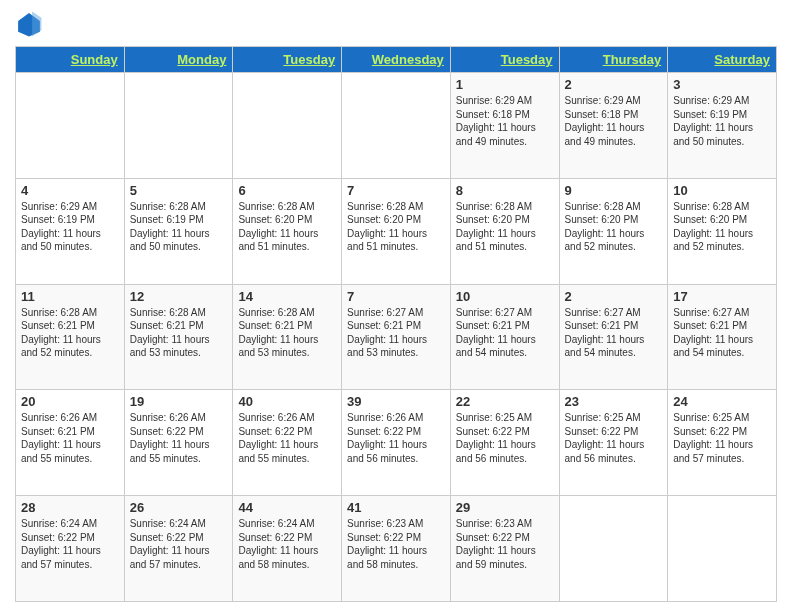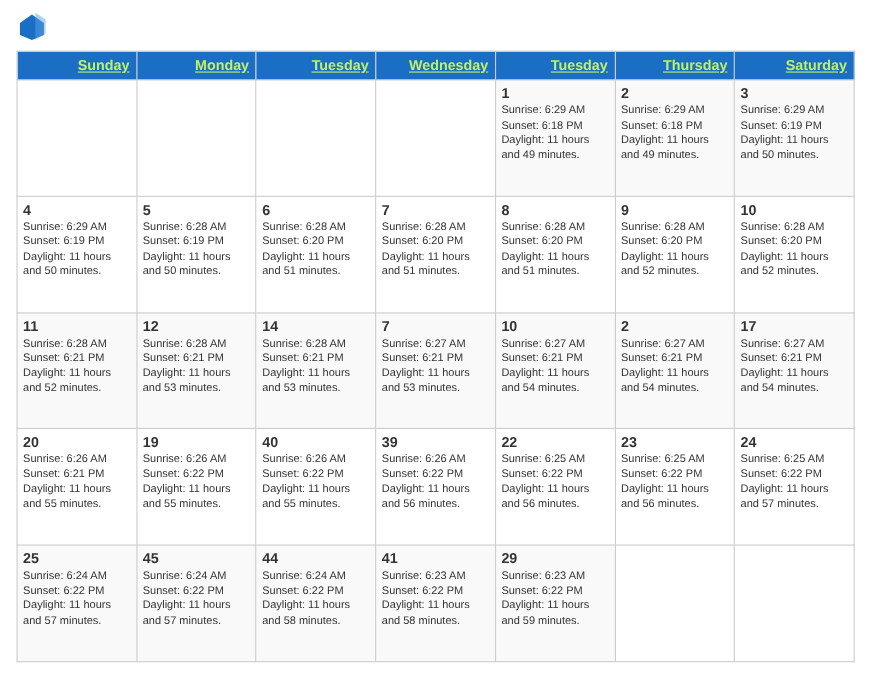--- a/index.html
+++ b/index.html
@@ -283,27 +283,27 @@
           </td>
           <td>
             <span class="day-number">24</span>
             <div class="day-info" style="white-space: pre-line;">Sunrise: 6:25 AM
 Sunset: 6:22 PM
 Daylight: 11 hours and 57 minutes.</div>
           </td>
         </tr>
         <tr>
           <td>
-            <span class="day-number">25</span>
+            <span class="day-number">28</span>
             <div class="day-info" style="white-space: pre-line;">Sunrise: 6:24 AM
 Sunset: 6:22 PM
 Daylight: 11 hours and 57 minutes.</div>
           </td>
           <td>
-            <span class="day-number">45</span>
+            <span class="day-number">26</span>
             <div class="day-info" style="white-space: pre-line;">Sunrise: 6:24 AM
 Sunset: 6:22 PM
 Daylight: 11 hours and 57 minutes.</div>
           </td>
           <td>
             <span class="day-number">44</span>
             <div class="day-info" style="white-space: pre-line;">Sunrise: 6:24 AM
 Sunset: 6:22 PM
 Daylight: 11 hours and 58 minutes.</div>
           </td>

